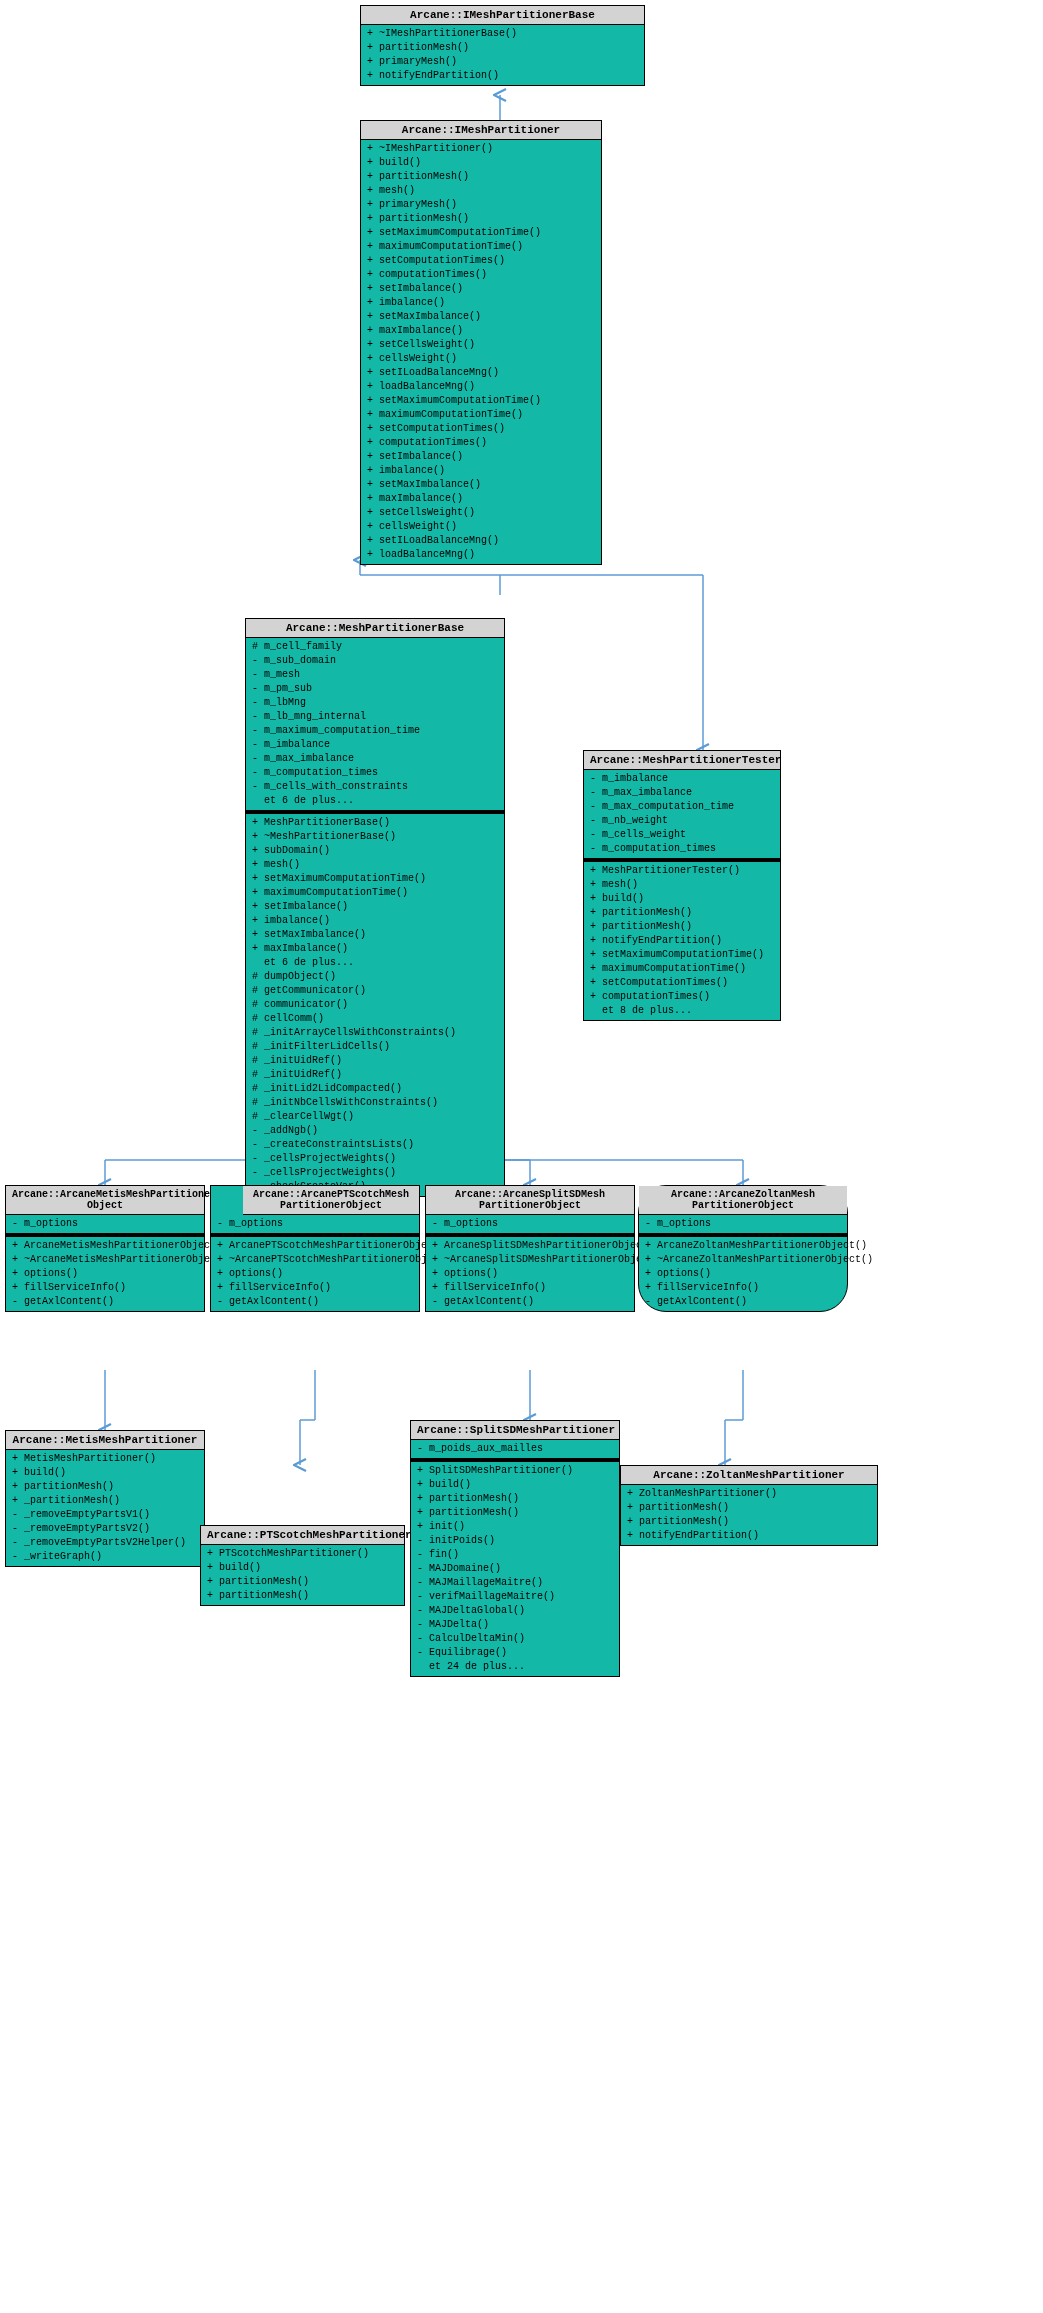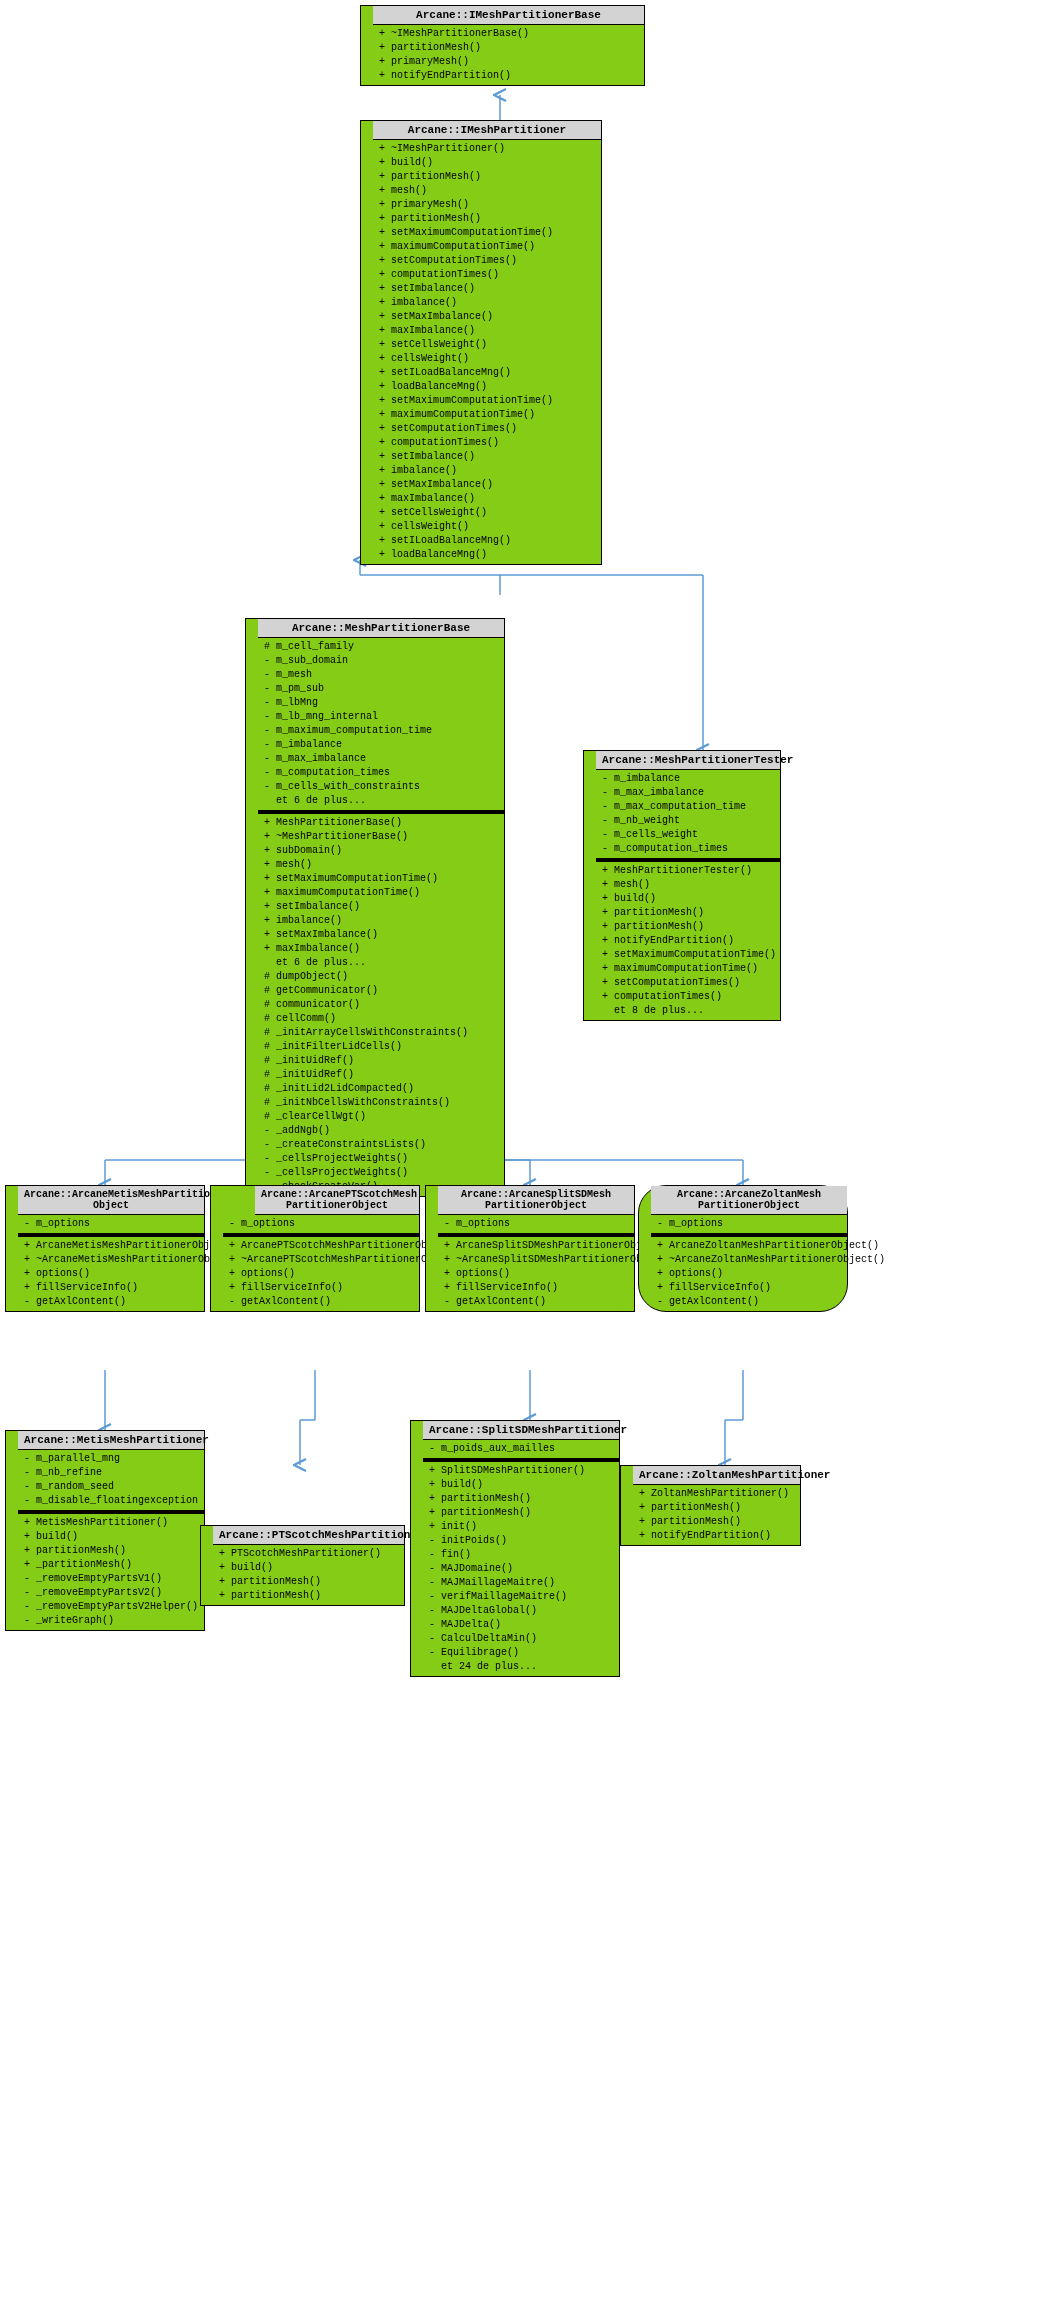--- a/index.html
+++ b/index.html
@@ -14,22 +14,21 @@
     }
     .diagram-container {
       position: relative;
       width: 1043px;
       min-height: 2313px;
       overflow: visible;
     }
     .uml-box {
       position: absolute;
       border: 1px solid #000;
-      background: #84cc16;
-      padding-left: 12px;
+      background: #14b8a6;
     }
     .uml-box .uml-header {
       background: #d3d3d3;
       border-bottom: 1px solid #000;
       padding: 3px 6px;
       text-align: center;
       font-weight: bold;
       font-size: 11px;
     }
     .uml-box .uml-section {
@@ -279,26 +278,20 @@
       <div>+ ~ArcaneZoltanMeshPartitionerObject()</div>
       <div>+ options()</div>
       <div>+ fillServiceInfo()</div>
       <div>- getAxlContent()</div>
     </div>
   </div>
 
   <div class="uml-box" style="left:5px;top:1430px;width:200px;">
     <div class="uml-header">Arcane::MetisMeshPartitioner</div>
     <div class="uml-section">
-      <div>- m_parallel_mng</div>
-      <div>- m_nb_refine</div>
-      <div>- m_random_seed</div>
-      <div>- m_disable_floatingexception</div>
-    </div>
-    <div class="uml-section">
       <div>+ MetisMeshPartitioner()</div>
       <div>+ build()</div>
       <div>+ partitionMesh()</div>
       <div>+ _partitionMesh()</div>
       <div>- _removeEmptyPartsV1()</div>
       <div>- _removeEmptyPartsV2()</div>
       <div>- _removeEmptyPartsV2Helper()</div>
       <div>- _writeGraph()</div>
     </div>
   </div>
@@ -330,21 +323,21 @@
       <div>- MAJMaillageMaitre()</div>
       <div>- verifMaillageMaitre()</div>
       <div>- MAJDeltaGlobal()</div>
       <div>- MAJDelta()</div>
       <div>- CalculDeltaMin()</div>
       <div>- Equilibrage()</div>
       <div>&nbsp;&nbsp;et 24 de plus...</div>
     </div>
   </div>
 
-  <div class="uml-box" style="left:620px;top:1465px;width:181px;">
+  <div class="uml-box" style="left:620px;top:1465px;width:258px;">
     <div class="uml-header">Arcane::ZoltanMeshPartitioner</div>
     <div class="uml-section">
       <div>+ ZoltanMeshPartitioner()</div>
       <div>+ partitionMesh()</div>
       <div>+ partitionMesh()</div>
       <div>+ notifyEndPartition()</div>
     </div>
   </div>
 
 </div>

